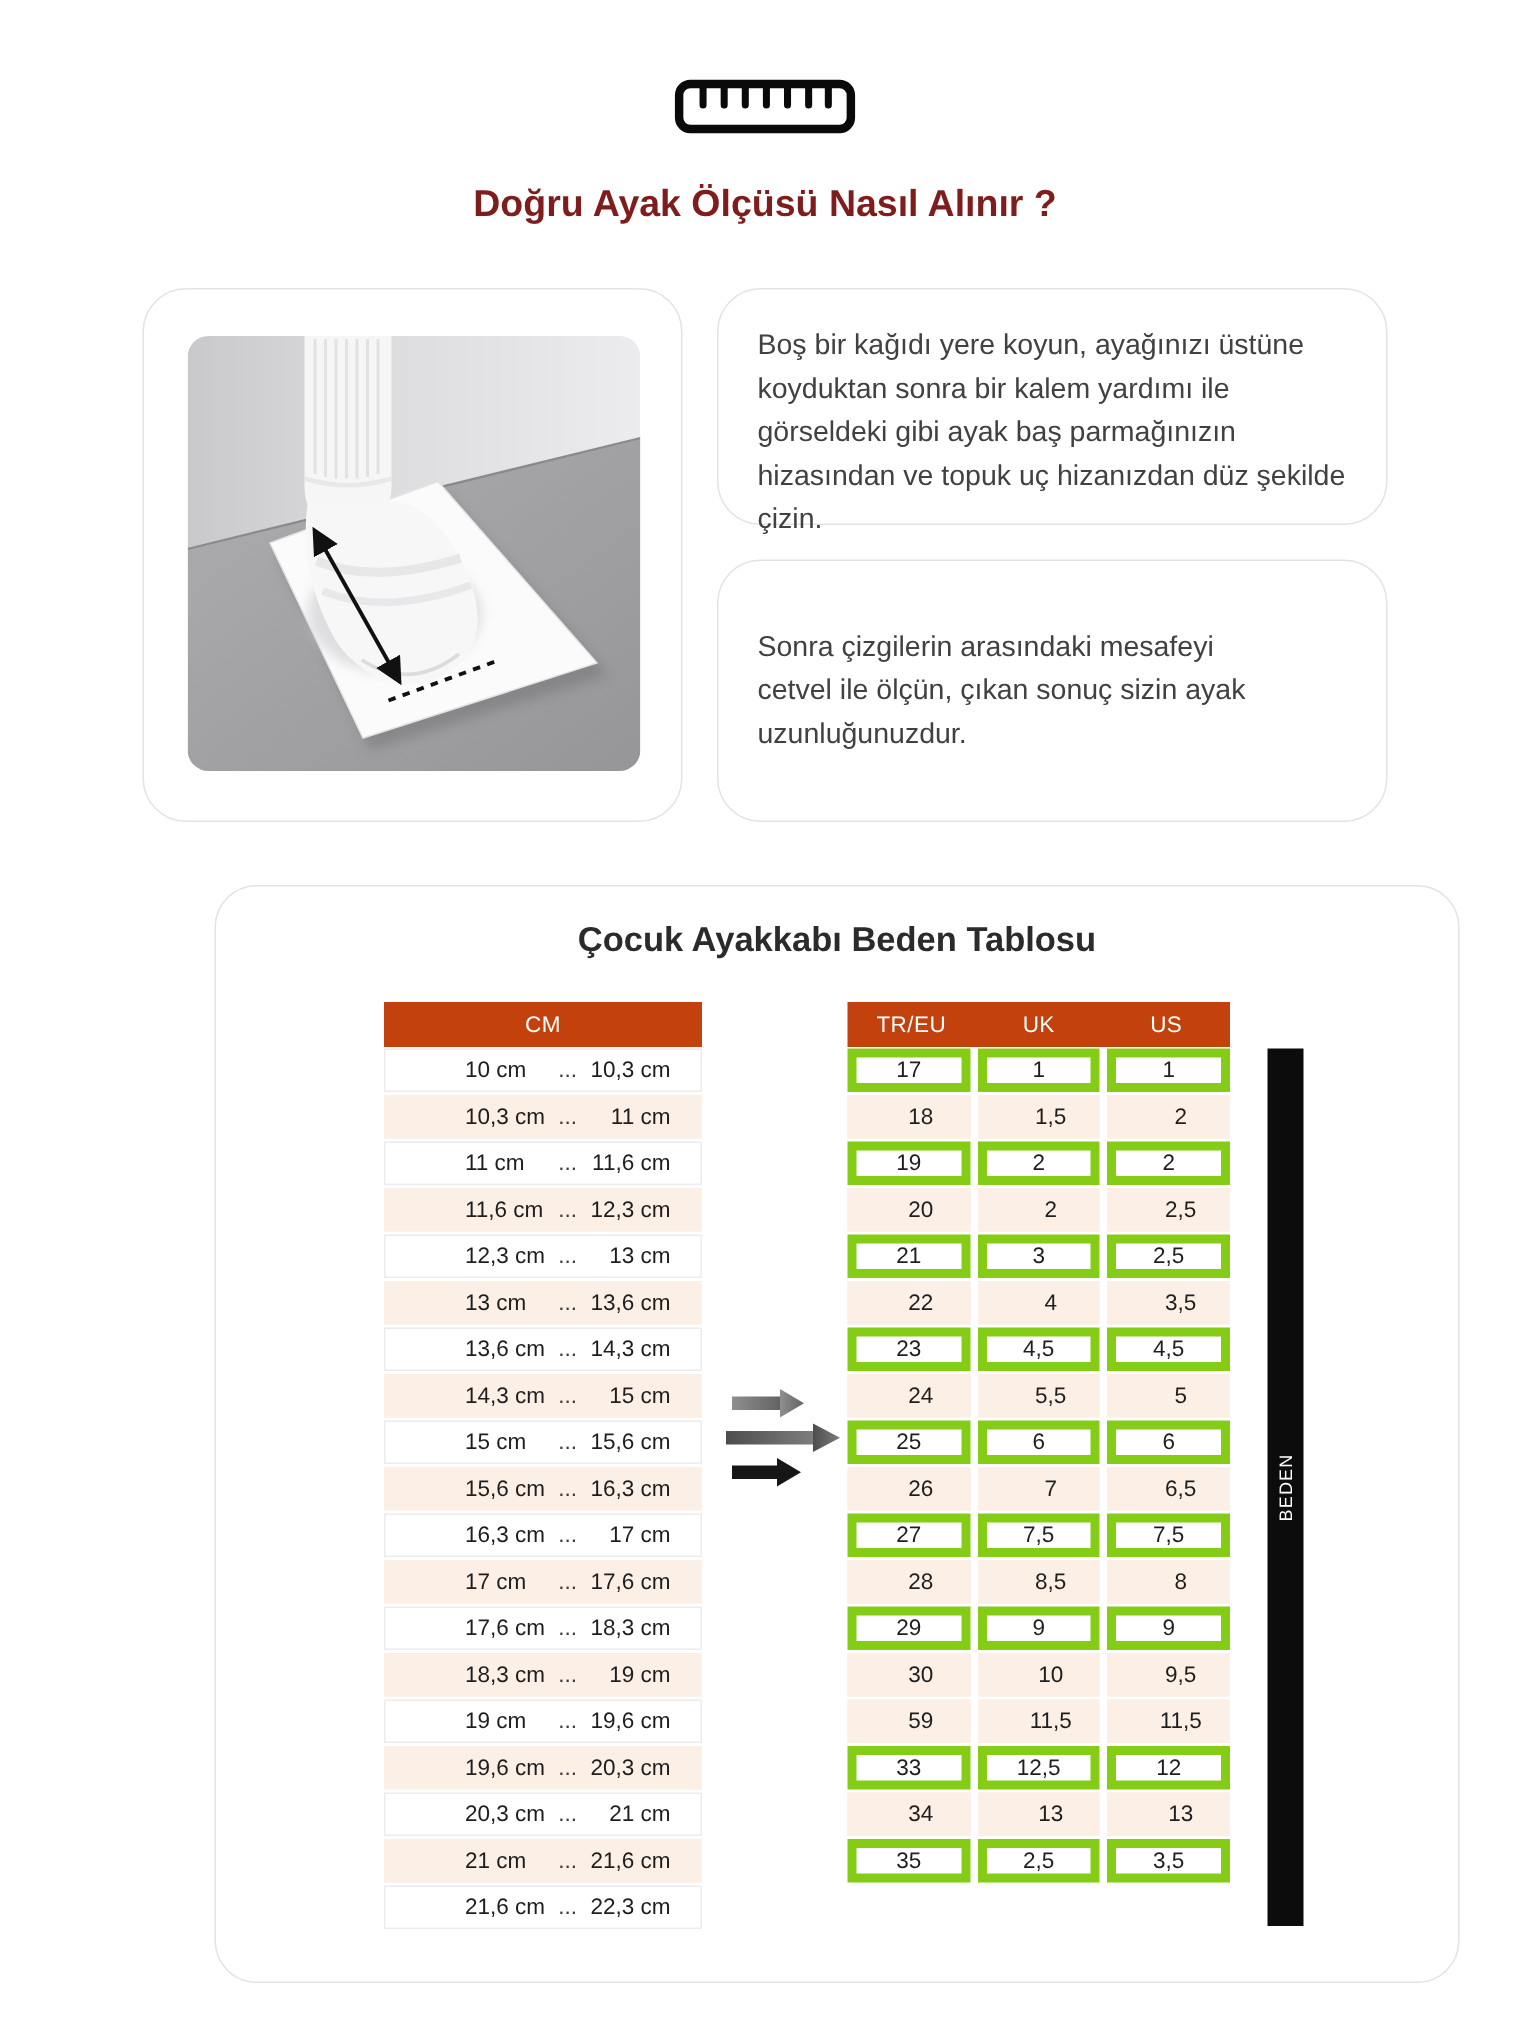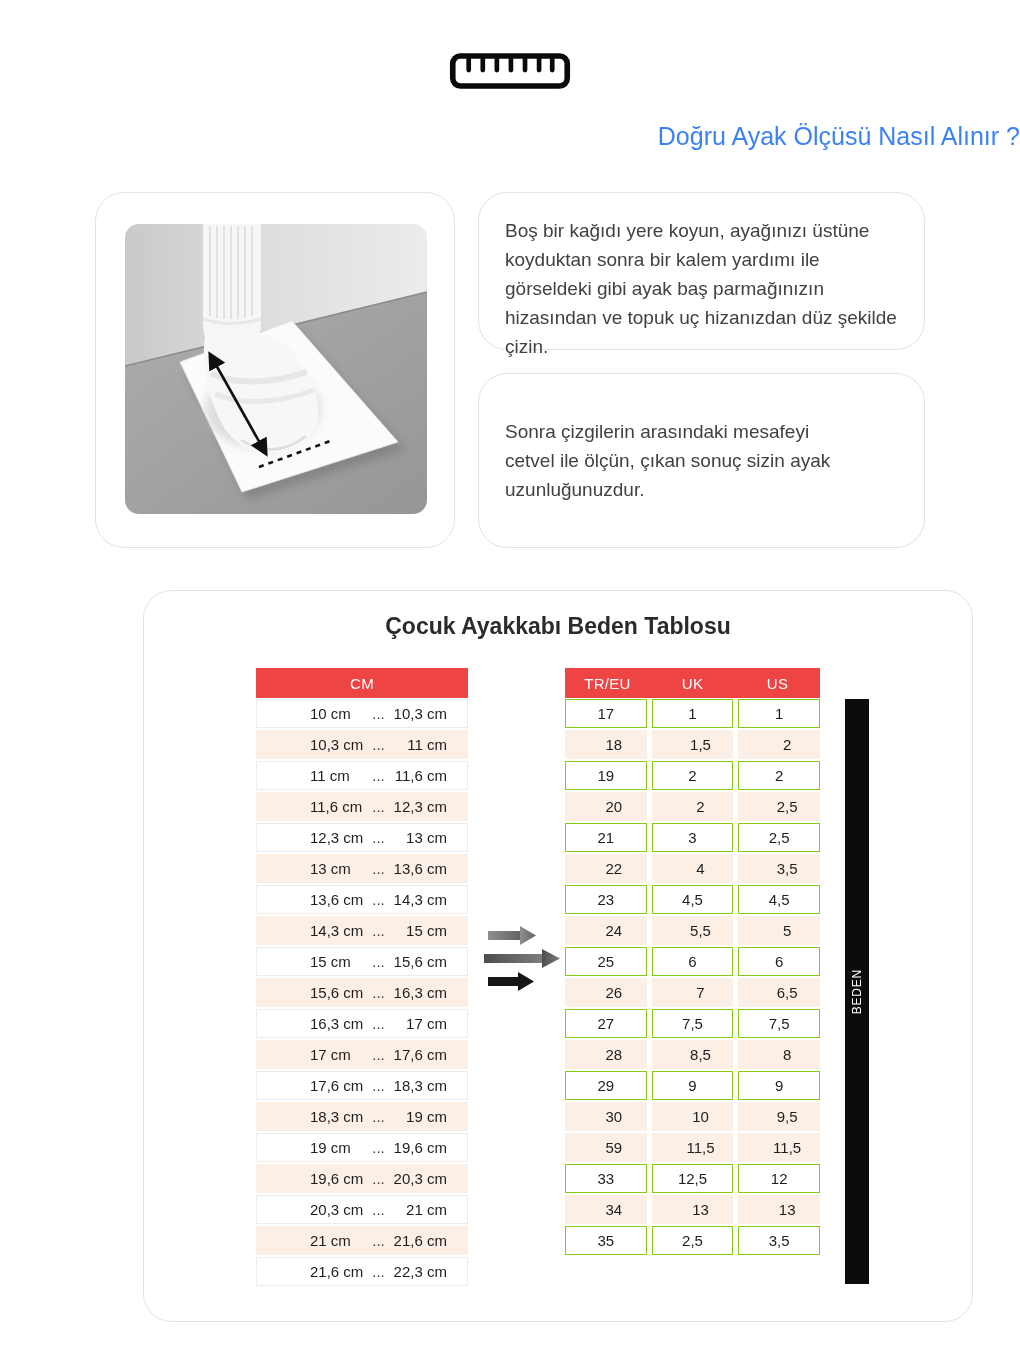--- a/index.html
+++ b/index.html
@@ -6,61 +6,61 @@
   html,body { background:#ffffff; }
   .page {
     position:relative; width:1020px; height:1360px;
     font-family:"Liberation Sans", sans-serif; color:#2e2e2e;
     background:#ffffff; overflow:hidden;
   }
   
   .ruler-wrap { position:absolute; top:52px; left:0; width:100%; display:flex; justify-content:center; }
   .page-title {
     position:absolute; top:122px; left:0; width:100%;
-    text-align:right; font-size:25px; font-weight:normal; color:#3b82f6;
+    text-align:center; font-size:25px; font-weight:bold; color:#7f1d1d;
   }
   
   .card {
     position:absolute; background:#fff;
     border:1px solid #e3e3e3; border-radius:29px;
   }
   .photo-card { left:95px; top:192px; width:360px; height:356px; padding:31px 29px; }
   .photo-frame { width:302px; height:290px; border-radius:14px; overflow:hidden; }
   .photo-frame svg { display:block; }
   .instr-box-1 { left:478px; top:192px; width:447px; height:158px; padding:23px 26px; }
   .instr-box-2 { left:478px; top:373px; width:447px; height:175px; padding:0 26px; display:flex; align-items:center; }
   .instr-text { font-size:19px; line-height:29px; color:#414141; }
   .instr-box-2 .instr-text { max-width:345px; }
   
   .size-card { left:95px; top:590px; width:830px; height:732px; border-radius:28px;margin-left:48px; }
   .size-title {
     position:absolute; top:22px; left:0; width:100%;
     text-align:center; font-size:23px; font-weight:bold; color:#2b2b2b;
   }
   .tbl-header {
-    background:#ef4444; color:#ffffff; height:30px; margin-bottom:1px;
+    background:#c2410c; color:#ffffff; height:30px; margin-bottom:1px;
     display:flex; align-items:center; justify-content:center;
     font-size:15px; letter-spacing:.3px;
   }
   .cm-table { position:absolute; left:112px; top:77px; width:212px; }
   .cm-row {
     height:29px; margin-bottom:2px; border:1px solid #ececec; background:#ffffff;
     display:grid; grid-template-columns:42% 16% 42%; align-items:center;
     font-size:15px; color:#1e1e1e;padding-left:33px;
   }
   .cm-row.alt { background:var(--alt-bg,#fcefe5); border-color:var(--alt-bg,#fcefe5); }
   .cm-row .cell.left  { padding-left:20px; text-align:left; }
   .cm-row .cell.dots  { text-align:center; color:#3a3a3a; }
   .cm-row .cell.right { padding-right:20px; text-align:right; }
   .size-table { position:absolute; left:421px; top:77px; width:255px; }
   .size-table .tbl-header { display:grid; grid-template-columns:1fr 1fr 1fr; }
   .size-table .tbl-header span { text-align:center; }
   .size-row { display:grid; grid-template-columns:1fr 1fr 1fr; column-gap:5px; margin-bottom:2px; }
   .size-cell {
-    height:29px; border:1px solid #84cc16; background:#ffffff;
+    height:29px; border:6px solid #84cc16; background:#ffffff;
     display:flex; align-items:center; justify-content:center;
     font-size:15px; color:#1e1e1e;
   }
   .size-row.alt .size-cell { background:var(--alt-bg,#fcefe5); border-color:var(--alt-bg,#fcefe5);padding-left:16px; }
   .beden-bar {
     position:absolute; left:701px; top:108px; width:24px; height:585px;
     background:#0c0c0c; display:flex; align-items:center; justify-content:center;
   }
   .beden-label {
     color:#ffffff; font-size:12px; letter-spacing:.8px;

